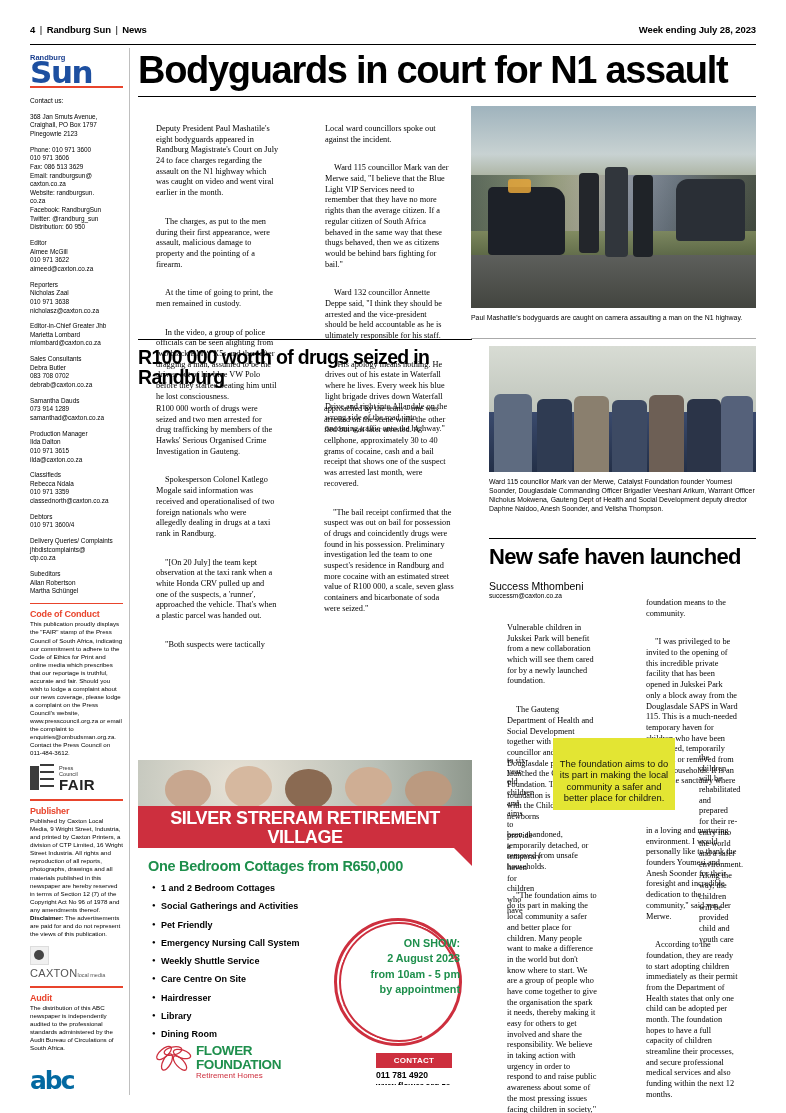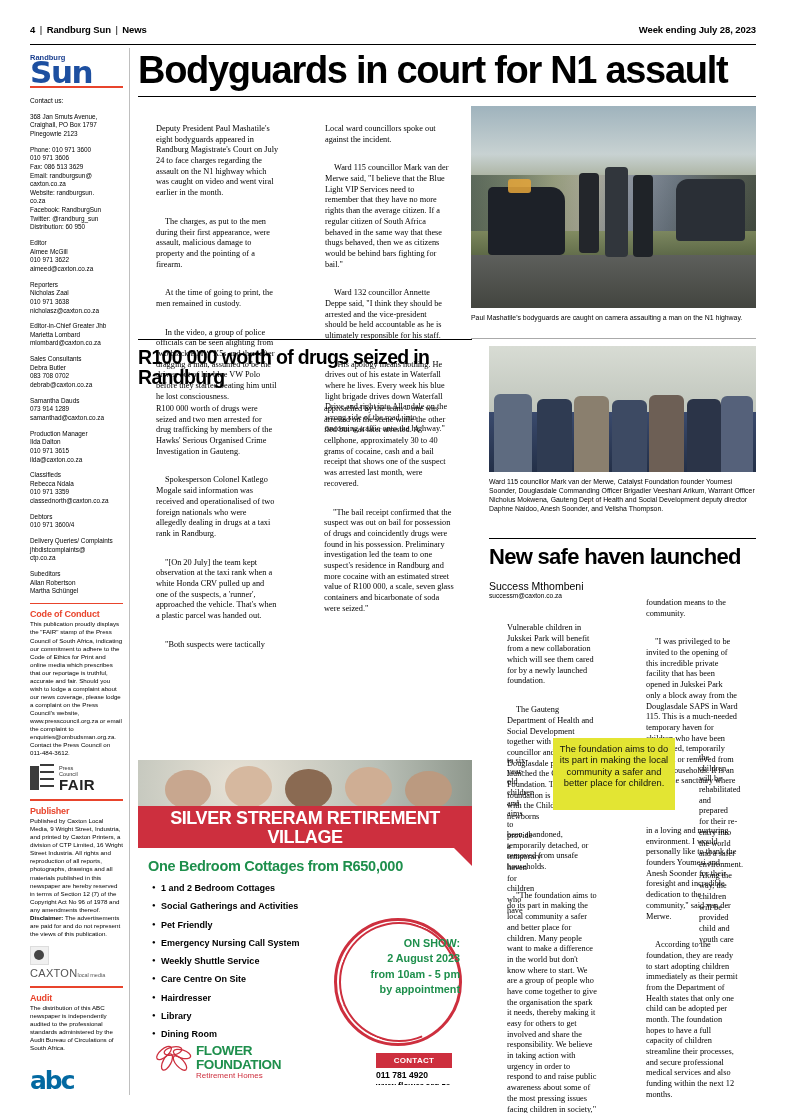--- a/index.html
+++ b/index.html
@@ -296,21 +296,21 @@
 
   .s3c1 { position: absolute; left: 489px; top: 605px; width: 127px; }
   .s3c2 { position: absolute; left: 628px; top: 580px; width: 128px; }
 
   .pullquote {
     position: absolute;
     left: 553px; top: 738px;
     width: 122px; height: 72px;
     background: #e3e533;
     box-sizing: border-box;
-    padding: 5px 6px;
+    padding: 20px 6px;
     font-family: "Liberation Sans", sans-serif;
     font-size: 9.4px;
     line-height: 1.2;
     text-align: center;
     color: #111;
     z-index: 5;
   }
   .s3c1b { position: absolute; left: 489px; top: 812px; width: 127px; }
   .s3c2b { position: absolute; left: 628px; top: 808px; width: 128px; }
   .s3c1-wrap { position: absolute; left: 489px; top: 738px; width: 60px; }

